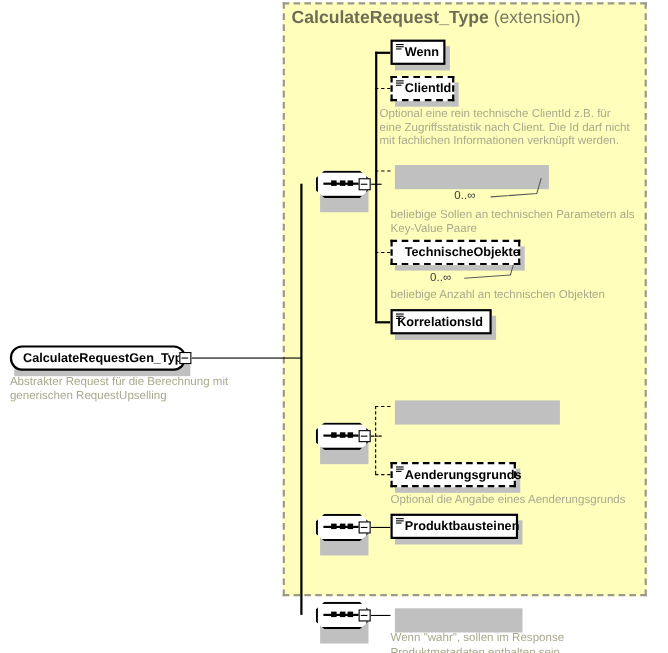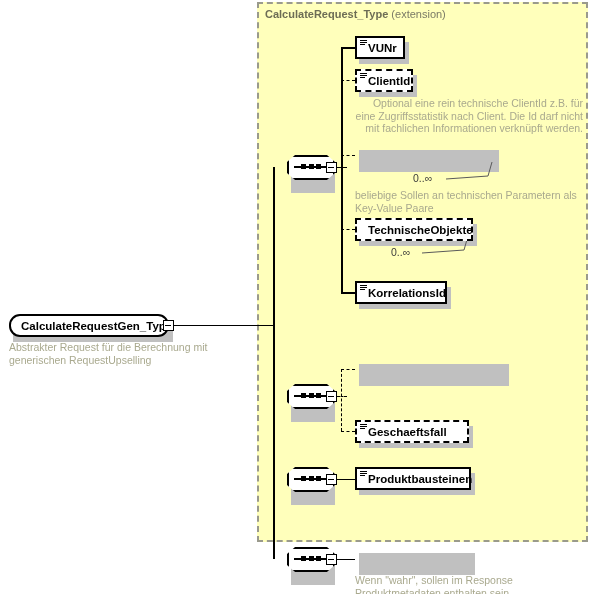--- a/index.html
+++ b/index.html
@@ -4,21 +4,21 @@
 <style>
   html,body{margin:0;padding:0;background:#ffffff;}
   body{width:607px;height:594px;position:relative;
        font-family:"Liberation Sans","DejaVu Sans",sans-serif;
        -webkit-font-smoothing:antialiased;}
   #root{position:absolute;left:0;top:0;width:607px;height:594px;overflow:hidden;}
 
   
   .ext-box{position:absolute;left:257px;top:2px;width:331px;height:540px;
            background:#ffffbb;border:2px dashed #9a9a8c;box-sizing:border-box;}
-  .ext-title{position:absolute;left:265px;top:8px;font-size:11px;color:#7a7a66;
+  .ext-title{position:absolute;left:265px;top:8px;font-size:16px;color:#7a7a66;
              white-space:nowrap;text-align:right;}
   .ext-title b{color:#6d6d55;font-weight:bold;}
 
   
   .node{position:absolute;box-sizing:border-box;background:#ffffff;
         border:2px solid #000000;height:23px;display:flex;align-items:center;
         padding:0 6px 0 11px;font-size:11.5px;font-weight:bold;color:#000;
         white-space:nowrap;z-index:6;}
   .node.opt{border:2px dashed #000000;}
   .node.round{border-radius:11px;padding-left:10px;}
@@ -106,56 +106,57 @@
   <div class="ln lnv" style="left:341px;top:47px;height:245px;"></div>
 
   <div class="ln lnh" style="left:341px;top:47px;width:14px;"></div>
   <div class="shadow" style="left:359px;top:42px;width:50px;height:22px;"></div>
   <div class="node" style="left:355px;top:36px;width:50px;">
     <span class="glyph">
         <i></i>
         <i></i>
         <i></i>
       </span>
-    <span>VUNr</span>
+    <span>Wenn</span>
   </div>
 
   <div class="dln dlnh" style="left:341px;top:80px;width:14px;"></div>
   <div class="shadow" style="left:359px;top:75px;width:58px;height:22px;"></div>
   <div class="node opt" style="left:355px;top:69px;width:58px;">
     <span class="glyph">
         <i></i>
         <i></i>
         <i></i>
       </span>
     <span>ClientId</span>
   </div>
-  <div class="desc" style="left:355px;top:97px;width:228px;text-align:right;">Optional eine rein technische ClientId z.B. für eine Zugriffsstatistik nach Client. Die Id darf nicht mit fachlichen Informationen verknüpft werden.</div>
+  <div class="desc" style="left:345px;top:97px;width:228px;">Optional eine rein technische ClientId z.B. für eine Zugriffsstatistik nach Client. Die Id darf nicht mit fachlichen Informationen verknüpft werden.</div>
 
   <div class="dln dlnh" style="left:341px;top:155px;width:14px;"></div>
   <div class="shadow" style="left:359px;top:150px;width:140px;height:22px;"></div>
   <svg class="curve" style="left:410px;top:160px;width:85px;height:22px;" viewBox="0 0 85 22">
     <path d="M82 2 L78 16 L36 19" fill="none" stroke="#5a5a5a" stroke-width="1"></path>
   </svg>
   <div class="card" style="left:413px;top:172px;">0..∞</div>
   <div class="desc" style="left:355px;top:189px;width:228px;">beliebige Sollen an technischen Parametern als Key-Value Paare</div>
 
   <div class="dln dlnh" style="left:341px;top:229px;width:14px;"></div>
   <div class="shadow" style="left:359px;top:224px;width:118px;height:22px;"></div>
   <div class="node opt" style="left:355px;top:218px;width:118px;">
     <span>TechnischeObjekte</span>
   </div>
   <svg class="curve" style="left:390px;top:234px;width:85px;height:22px;" viewBox="0 0 85 22">
     <path d="M78 2 L74 16 L32 19" fill="none" stroke="#5a5a5a" stroke-width="1"></path>
   </svg>
   <div class="card" style="left:391px;top:246px;">0..∞</div>
+  <div class="desc" style="left:355px;top:262px;width:228px;">beliebige Anzahl an technischen Objekten</div>
 
   <div class="ln lnh" style="left:341px;top:292px;width:14px;"></div>
   <div class="shadow" style="left:359px;top:287px;width:92px;height:22px;"></div>
-  <div class="node" style="left:355px;top:281px;width:92px;">
+  <div class="node" style="left:355px;top:281px;width:92px;justify-content:flex-end;">
     <span class="glyph">
         <i></i>
         <i></i>
         <i></i>
       </span>
     <span>KorrelationsId</span>
   </div>
 
   <div class="seq-sh" style="left:291px;top:400px;"></div>
   <div class="seq" style="left:287px;top:384px;">
@@ -173,22 +174,23 @@
   <div class="shadow" style="left:359px;top:364px;width:150px;height:22px;"></div>
 
   <div class="dln dlnh" style="left:341px;top:431px;width:14px;"></div>
   <div class="shadow" style="left:359px;top:426px;width:114px;height:22px;"></div>
   <div class="node opt" style="left:355px;top:420px;width:114px;">
     <span class="glyph">
         <i></i>
         <i></i>
         <i></i>
       </span>
-    <span>Geschaeftsfall</span>
-  </div>
+    <span>Aenderungsgrunds</span>
+  </div>
+  <div class="desc" style="left:355px;top:448px;width:232px;">Optional die Angabe eines Aenderungsgrunds</div>
 
   <div class="seq-sh" style="left:291px;top:483px;"></div>
   <div class="seq" style="left:287px;top:467px;">
     <div class="body"></div>
       <div class="bar"></div>
     <div class="d d1"></div>
       <div class="d d2"></div>
       <div class="d d3"></div>
   </div>
   <div class="tgl" style="left:326px;top:474px;"></div>

